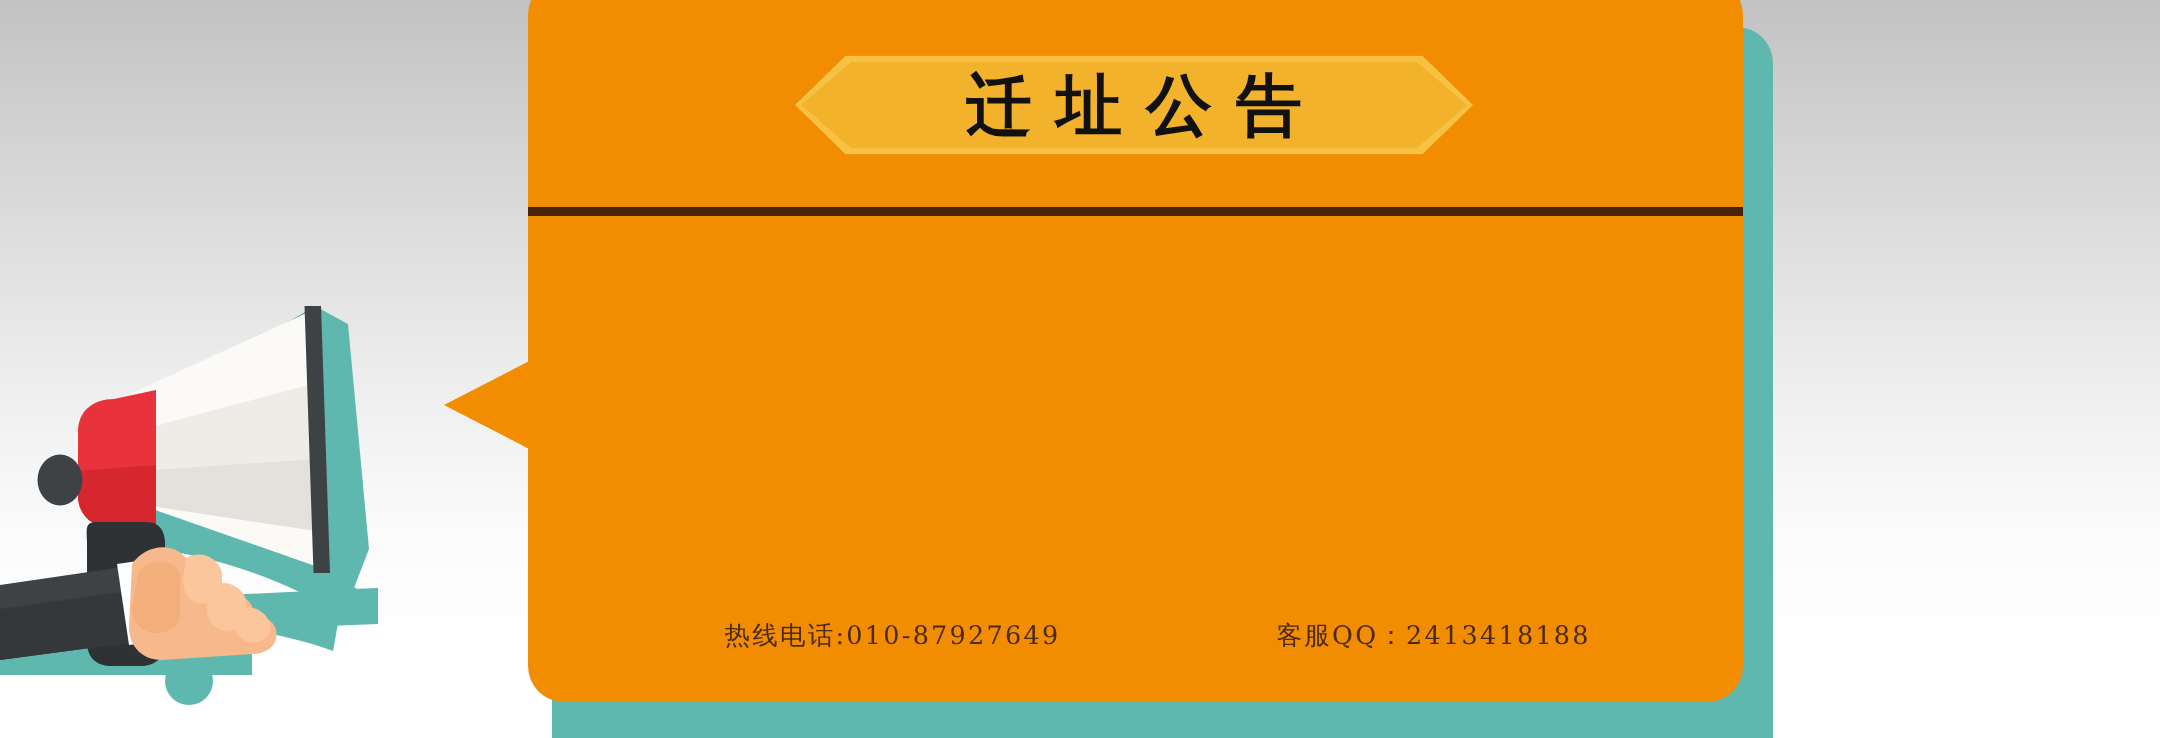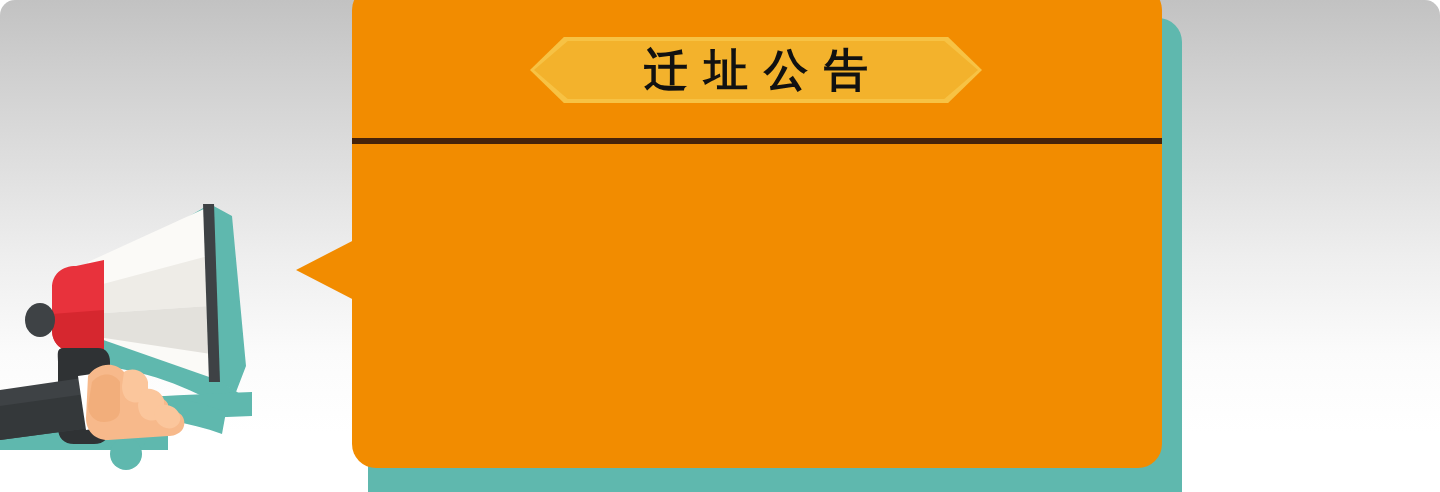--- a/index.html
+++ b/index.html
@@ -12,21 +12,20 @@
     overflow: hidden;
     font-family: "DejaVu Sans", "Liberation Sans", sans-serif;
   }
 
   #stage {
     position: relative;
     width: 1440px;
     height: 492px;
     overflow: hidden;
     background: linear-gradient(to bottom, #c2c2c2 0%, #cdcdcd 12%, #dcdcdc 30%, #eeeeee 52%, #fbfbfb 72%, #ffffff 88%, #ffffff 100%);
-    border-radius: 15px;
   }
 
   
   #teal-card {
     position: absolute;
     left: 368px;
     top: 18px;
     width: 814px;
     height: 500px;
     background: #5fb8ae;
@@ -233,14 +232,18 @@
   <div id="ribbon">
     <div id="ribbon-inner"></div>
   </div>
   <div id="ribbon-wrap" style="position:absolute;left:530px;top:37px;width:452px;height:66px;">
     <div id="ribbon-title">迁址公告</div>
   </div>
 
   <div id="divider"></div>
 
 
+  <div id="footer">
+    <span class="hotline">热线电话:010-87927649</span>
+    <span class="qq">客服QQ：2413418188</span>
+  </div>
 
 </div>
 
 </body></html>

